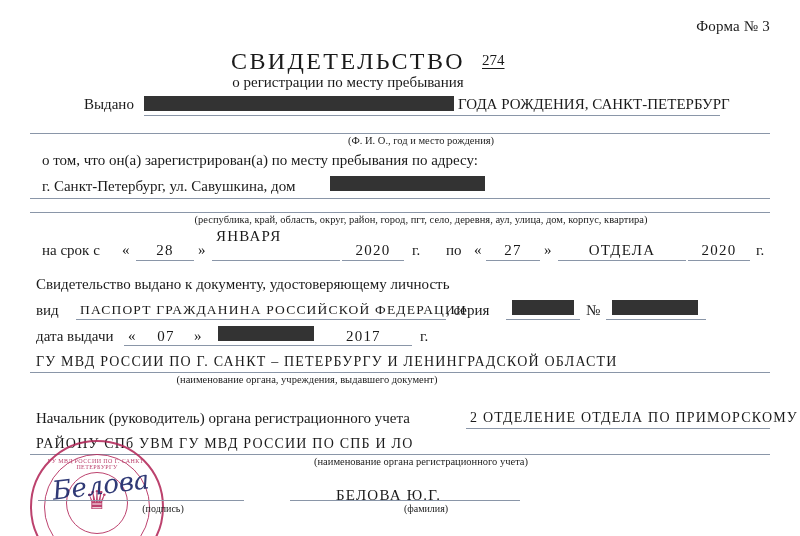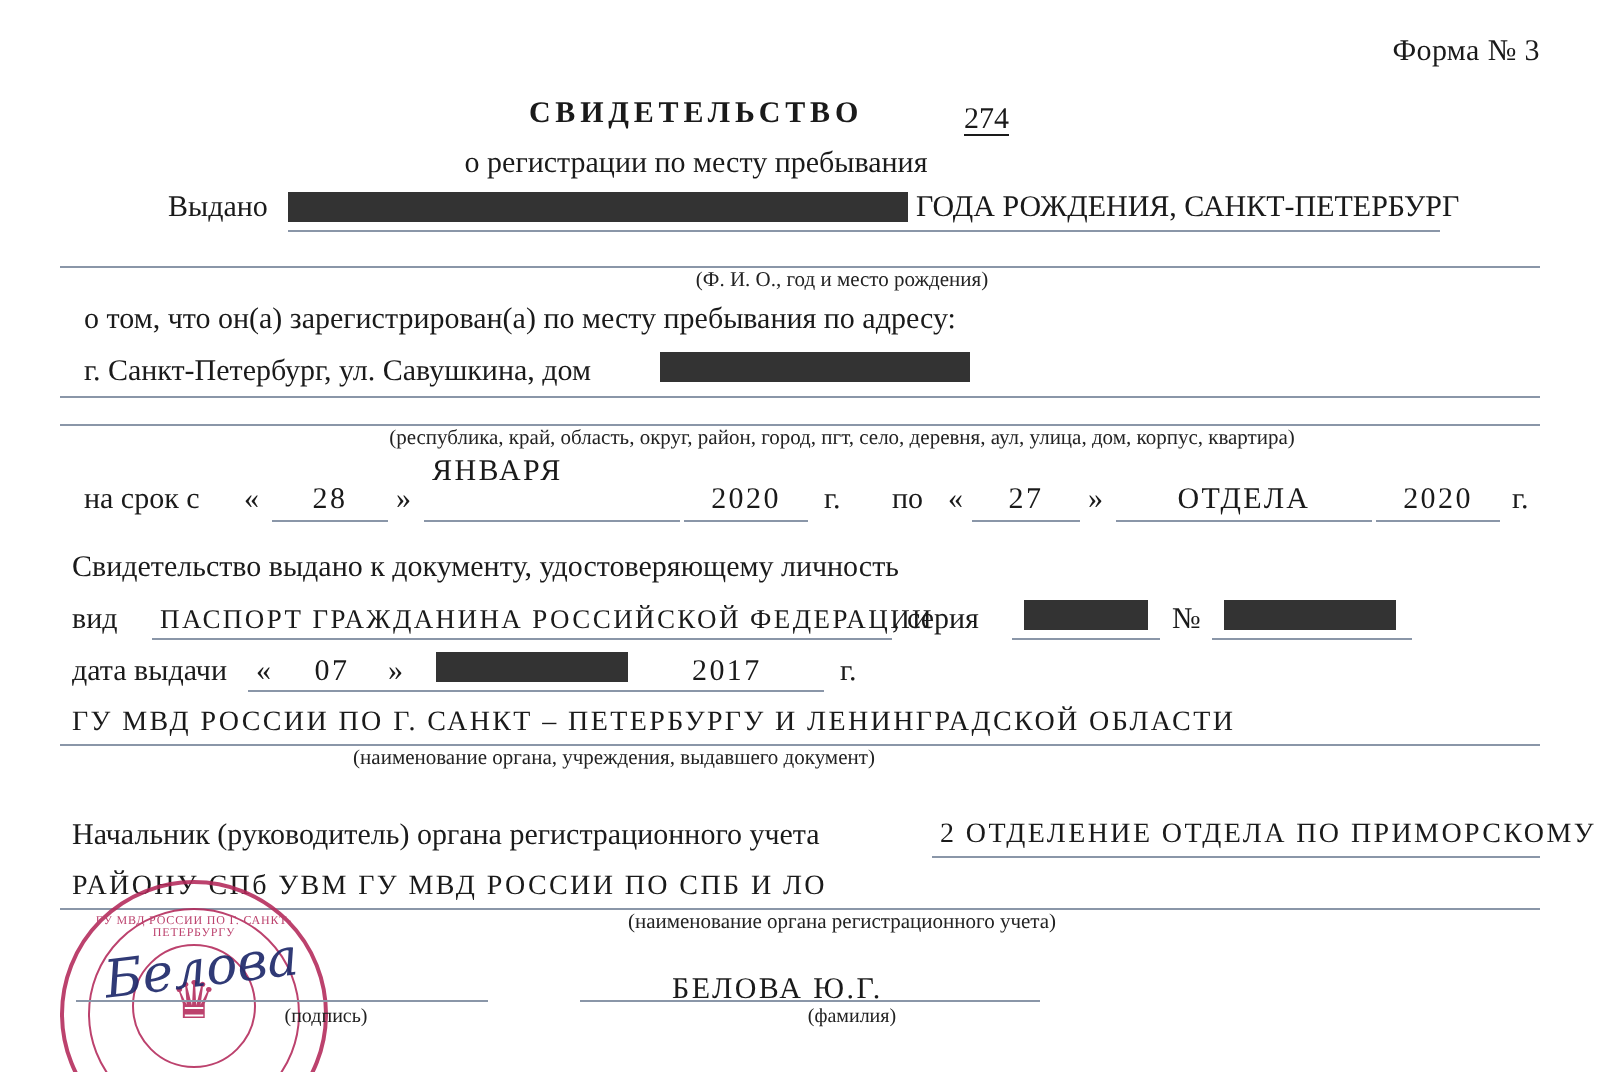--- a/index.html
+++ b/index.html
@@ -31,26 +31,25 @@
   }
 
   .title-block {
     position: absolute;
     top: 48px;
     left: 0;
     width: 800px;
     text-align: center;
   }
   .title-main {
-    font-size: 15px;
+    font-size: 24px;
     letter-spacing: 2.4px;
     display: inline-block;
     position: relative;
     left: -52px;
-    font-weight: bold;
   }
   .title-num {
     position: absolute;
     left: 482px;
     top: 52px;
     font-size: 15px;
     text-decoration: underline;
     text-underline-offset: 3px;
   }
   .title-sub {

